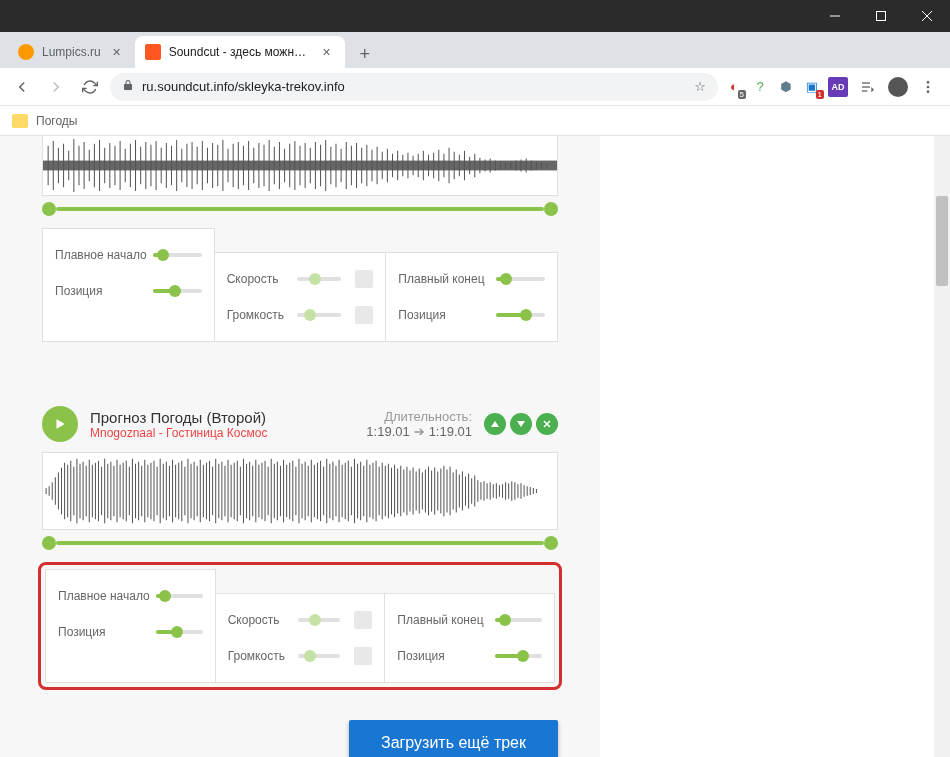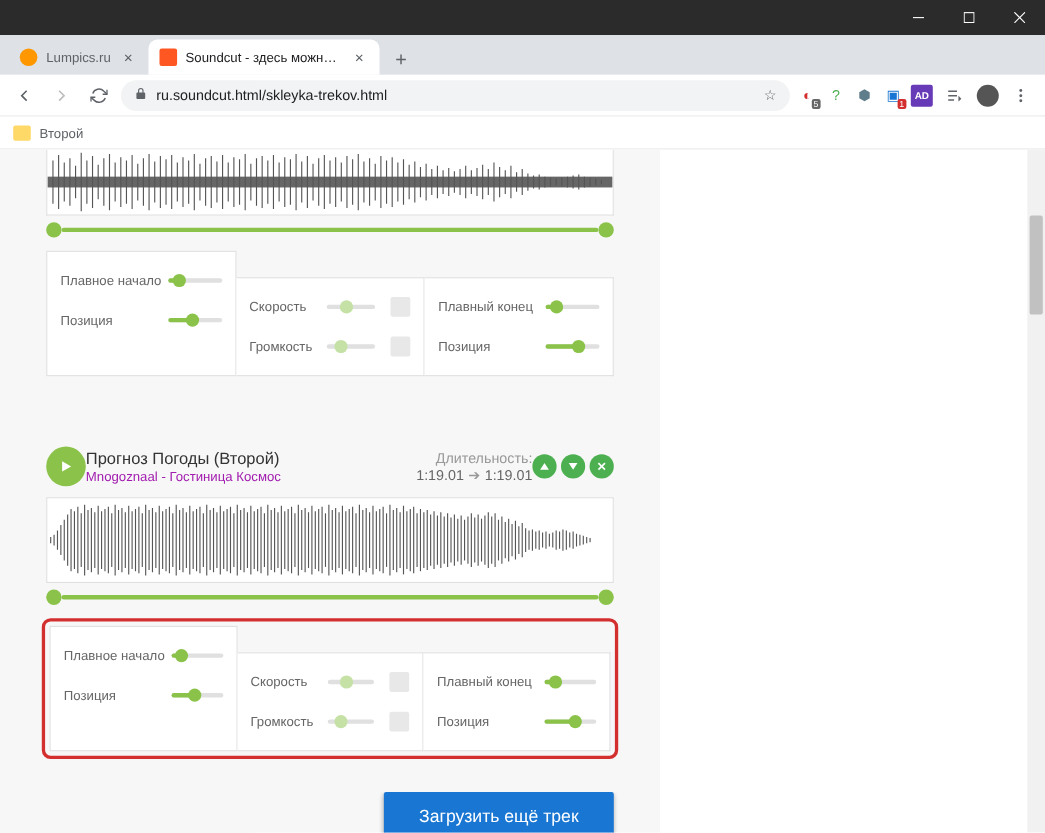--- a/index.html
+++ b/index.html
@@ -54,26 +54,26 @@
 .slider-fill { position:absolute; left:0; top:0; height:100%; border-radius:2px; }
 .slider-thumb { position:absolute; top:50%; transform:translate(-50%,-50%); width:12px; height:12px; border-radius:50%; }
 .slider.green .slider-fill { background:#8bc34a; }
 .slider.green .slider-thumb { background:#8bc34a; }
 .slider.light .slider-thumb { background:#c5e1a5; }
 .slider-box { width:18px; height:18px; background:#e8e8e8; border-radius:2px; margin-left:6px; }
 
 .highlight-box { border:3px solid #d32f2f; border-radius:8px; margin:0 38px 14px 38px; padding:4px; }
 .highlight-box .controls-row { margin:0; }
 
-.track-header { display:flex; align-items:center; margin:20px 42px 10px 42px; background:#f7f7f7; }
+.track-header { display:flex; align-items:center; margin:20px 42px 10px 42px; gap:12px; background:#f7f7f7; }
 .playbtn { width:36px; height:36px; background:#8bc34a; border-radius:50%; display:flex; align-items:center; justify-content:center; }
 .playbtn svg { fill:#fff; }
 .track-info { flex:1; }
 .track-title { font-size:15px; color:#333; font-weight:500; }
-.track-artist { font-size:12px; color:#a21caf; }
+.track-artist { font-size:12px; color:#ef4444; }
 .duration-block { text-align:right; font-size:13px; color:#999; }
 .duration-vals { display:flex; align-items:center; gap:4px; color:#666; }
 .arrow { color:#999; }
 .circbtns { display:flex; gap:4px; }
 .circbtn { width:22px; height:22px; border-radius:50%; display:flex; align-items:center; justify-content:center; }
 .circbtn.up, .circbtn.down { background:#4caf50; }
 .circbtn.del { background:#4caf50; }
 .circbtn svg { fill:#fff; }
 
 .separator { height:30px; }
@@ -131,21 +131,21 @@
   <div class="navbtn">
       <svg width="16" height="16" viewBox="0 0 24 24" fill="none" stroke="#5f6368" stroke-width="2">
         <path d="M23 4v6h-6M1 20v-6h6"></path>
         <path d="M3.51 9a9 9 0 0 1 14.85-3.36L23 10M1 14l4.64 4.36A9 9 0 0 0 20.49 15"></path>
       </svg>
     </div>
   <div class="omnibox">
     <span class="lock"><svg width="12" height="12" viewBox="0 0 24 24" fill="#5f6368">
           <path d="M12 2a5 5 0 0 0-5 5v3H6a2 2 0 0 0-2 2v8a2 2 0 0 0 2 2h12a2 2 0 0 0 2-2v-8a2 2 0 0 0-2-2h-1V7a5 5 0 0 0-5-5zm-3 5a3 3 0 1 1 6 0v3H9V7z"></path>
         </svg></span>
-    <span class="url">ru.soundcut.html/skleyka-trekov.html</span>
+    <span class="url">ru.soundcut.info/skleyka-trekov.info</span>
     <span class="star">☆</span>
   </div>
   <div class="exticon" style="color:#d32f2f">◐<span class="badge">5</span></div>
   <div class="exticon" style="color:#4caf50">?</div>
   <div class="exticon" style="color:#607d8b">⬢</div>
   <div class="exticon" style="color:#1976d2">▣<span class="badge" style="background:#d32f2f">1</span></div>
   <div class="exticon" style="background:#673ab7;color:#fff;border-radius:2px;font-size:9px;font-weight:bold">AD</div>
   <div class="navbtn">
       <svg width="16" height="16" viewBox="0 0 24 24" fill="none" stroke="#5f6368" stroke-width="2">
         <line x1="3" y1="6" x2="15" y2="6"></line>
@@ -159,21 +159,21 @@
       <svg width="16" height="16" viewBox="0 0 24 24" fill="#5f6368">
         <circle cx="12" cy="5" r="2"></circle>
         <circle cx="12" cy="12" r="2"></circle>
         <circle cx="12" cy="19" r="2"></circle>
       </svg>
     </div>
 </div>
 
 <div class="bookmarks">
   <div class="bmfolder"></div>
-  <span>Второй</span>
+  <span>Погоды</span>
 </div>
 
 <div class="viewport">
 <div class="page">
 
   <div class="waveform-box" style="margin-top:0;border-top:none;height:60px">
     <svg class="waveform-svg" viewBox="0 0 500 60" preserveAspectRatio="none">
       <g fill="#666">
         <rect x="0" y="25" width="500" height="10"></rect>
       </g>

